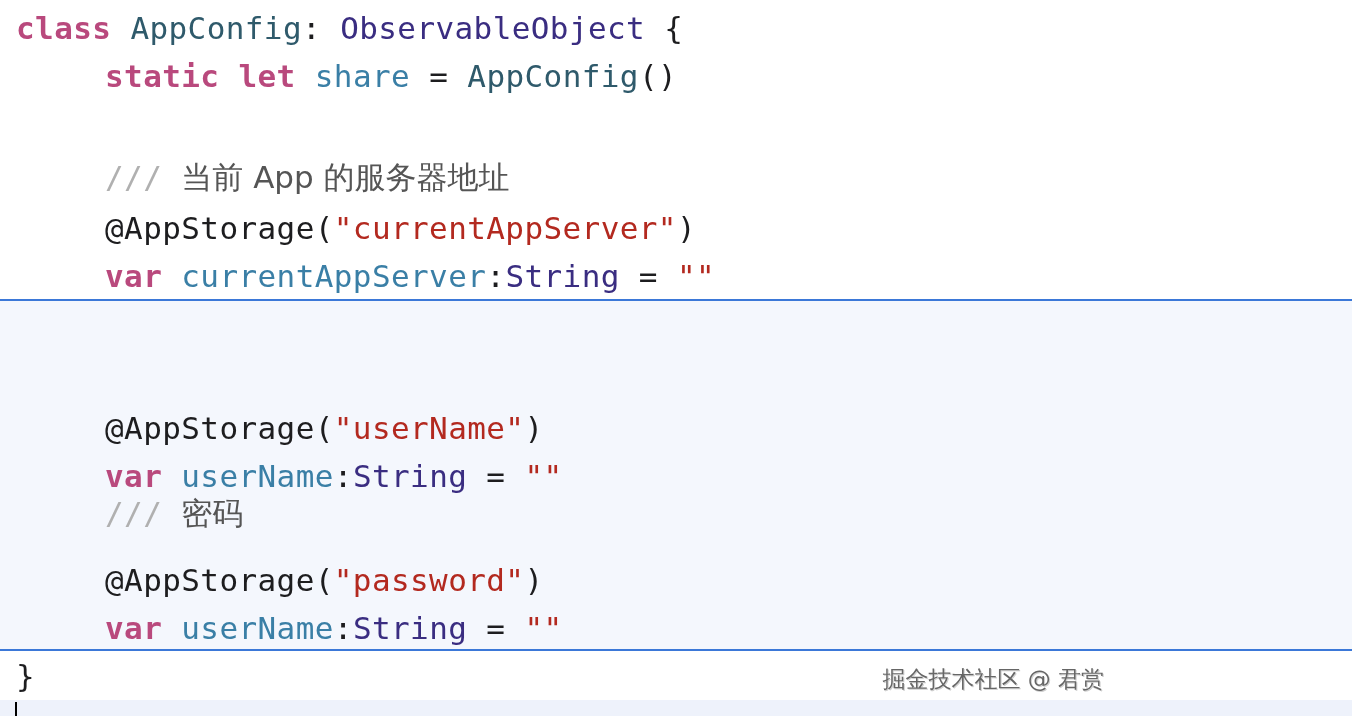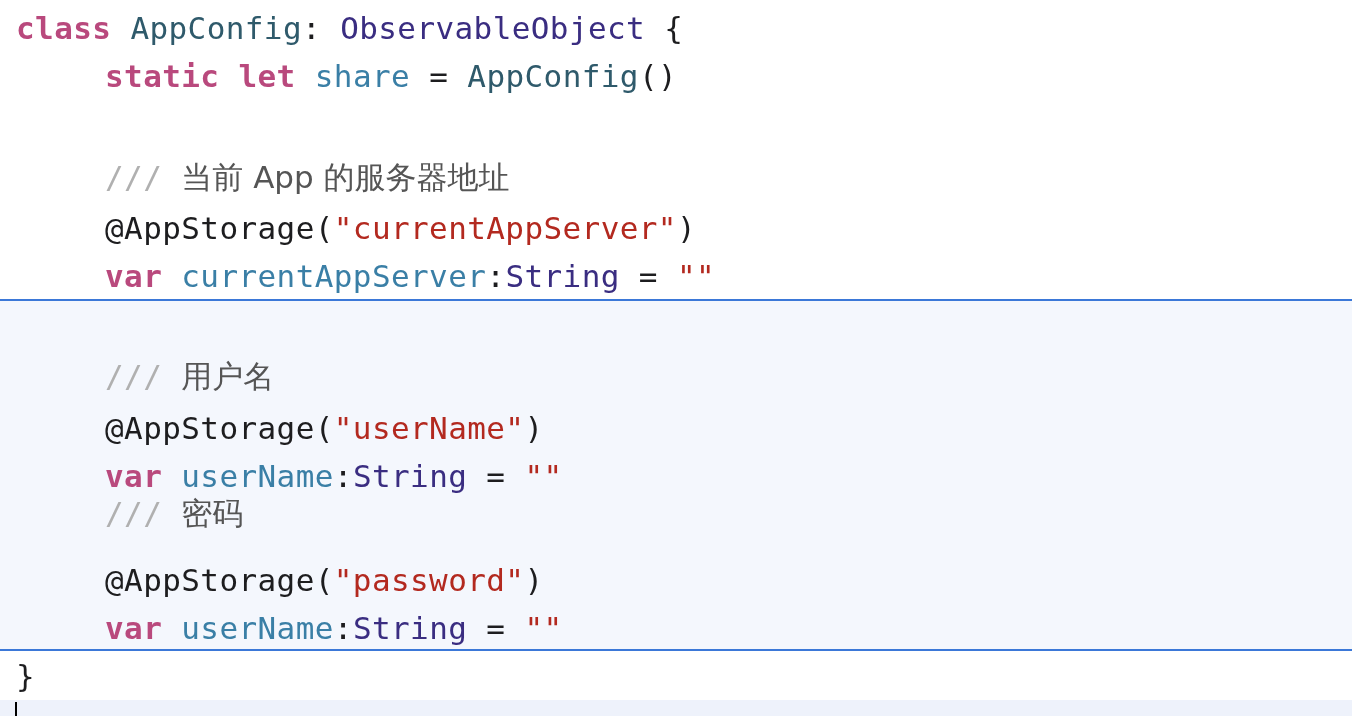--- a/index.html
+++ b/index.html
@@ -35,27 +35,27 @@
   <div class="line" style="top:3px"><span class="kw">class</span> <span class="type">AppConfig</span><span>:</span> <span class="typ2">ObservableObject</span> <span>{</span></div>
 
   <div class="line ind" style="top:152px"><span class="cmt-slash">///</span> <span class="cmt">当前 App 的服务器地址</span></div>
 
   <div class="line ind" style="top:51px"><span class="kw">static</span> <span class="kw">let</span> <span class="prop">share</span> <span>=</span> <span class="type">AppConfig</span><span>()</span></div>
 
   <div class="line ind" style="top:203px"><span>@AppStorage(</span><span class="str">"currentAppServer"</span><span>)</span></div>
 
   <div class="line ind" style="top:251px"><span class="kw">var</span> <span class="prop">currentAppServer</span><span>:</span><span class="typ2">String</span> <span>=</span> <span class="str">""</span></div>
 
-  <div class="line ind" style="top:351px"><span class="cmt-slash">///</span> <span class="cmt">用户名</span></div>
 
   <div class="line ind" style="top:403px"><span>@AppStorage(</span><span class="str">"userName"</span><span>)</span></div>
 
   <div class="line ind" style="top:451px"><span class="kw">var</span> <span class="prop">userName</span><span>:</span><span class="typ2">String</span> <span>=</span> <span class="str">""</span></div>
 
   <div class="line ind" style="top:488px"><span class="cmt-slash">///</span> <span class="cmt">密码</span></div>
 
   <div class="line ind" style="top:555px"><span>@AppStorage(</span><span class="str">"password"</span><span>)</span></div>
 
   <div class="line ind" style="top:603px"><span class="kw">var</span> <span class="prop">userName</span><span>:</span><span class="typ2">String</span> <span>=</span> <span class="str">""</span></div>
 
   <div class="line" style="top:651px"><span>}</span></div>
 
+  <div class="watermark">掘金技术社区 @ 君赏</div>
 </div>
 
 </body></html>

